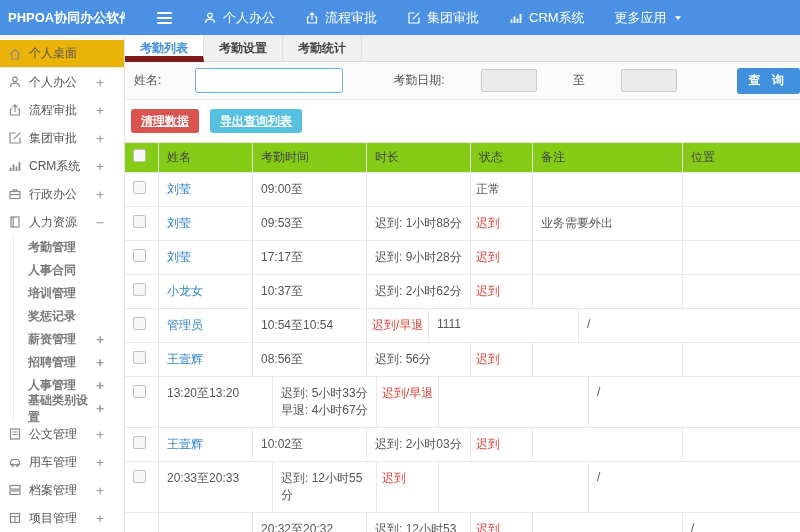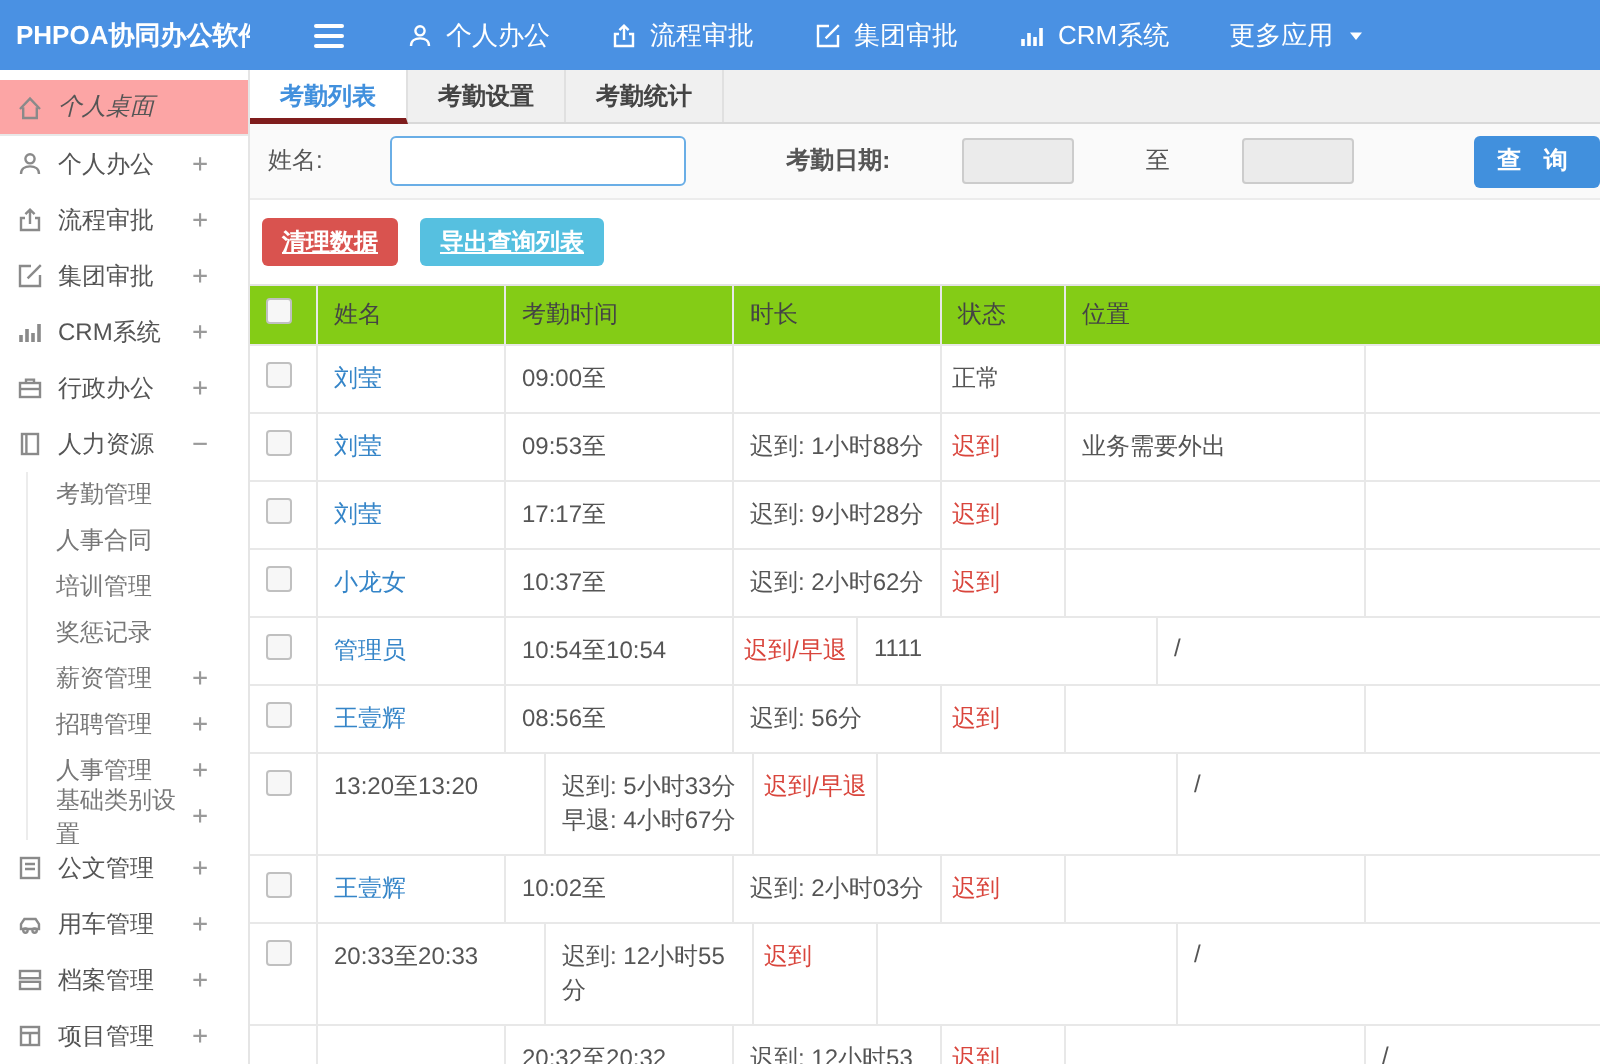--- a/index.html
+++ b/index.html
@@ -19,36 +19,36 @@
   .hamburger{margin:0 16px 0 32px;display:flex;flex-direction:column;gap:3px;cursor:pointer;}
   .hamburger i{display:block;width:15px;height:2px;background:#fff;border-radius:1px;}
   .topnav{display:flex;align-items:center;height:35px;}
   .nav-item{display:flex;align-items:center;gap:6px;padding:0 15px;height:35px;font-size:13px;cursor:pointer;}
   .nav-item svg{display:block;}
   
   .layout{display:flex;height:497px;}
   .sidebar{width:125px;border-right:1px solid var(--border);background:#fff;padding-top:5px;overflow:hidden;flex:none;}
   .side-item{height:28px;display:flex;align-items:center;gap:7px;padding:0 20px 0 8px;color:#555;cursor:pointer;}
   .side-item svg{color:#8a8a8a;flex:none;}
-  .side-item.active{background:#fca5a5;border-bottom:1px solid #e8e8e8;font-style:italic;}
+  .side-item.active{background:#eab308;border-bottom:1px solid #e8e8e8;}
   .toggle{margin-left:auto;color:#9a9a9a;font-size:13px;font-family:"DejaVu Sans Mono",monospace;cursor:pointer;}
   .submenu{margin-left:13px;border-left:1px solid #ececec;padding-left:14px;}
-  .sub-item{height:23px;display:flex;align-items:center;padding-right:20px;color:#777;cursor:pointer;}
+  .sub-item{height:23px;display:flex;align-items:center;padding-right:20px;color:#777;cursor:pointer;font-weight:bold;}
   
   .main{flex:1;display:flex;flex-direction:column;background:#fff;min-width:0;}
   .tabbar{height:27px;background:#f0f0f0;border-bottom:1px solid #d9d9d9;display:flex;flex:none;}
   .tab{padding:0 15px;line-height:26px;font-weight:bold;color:#444;border-right:1px solid #e0e0e0;cursor:pointer;}
-  .tab.active{background:#fff;color:var(--accent);border-bottom:3px solid #7f1d1d;margin-bottom:-1px;text-align:right;}
+  .tab.active{background:#fff;color:var(--accent);border-bottom:6px solid #7f1d1d;margin-bottom:-1px;text-align:right;}
   .filterbar{height:38px;background:#fafafa;border-bottom:1px solid #ececec;display:flex;align-items:center;padding-left:9px;flex:none;justify-content:space-between;}
   .filterbar label{color:#555;}
   .name-input{width:148px;height:25px;border:1px solid #6aaee6;border-radius:3px;margin-left:6px;outline:none;padding:0 6px;font:inherit;}
   .date-input{width:56px;height:23px;border:1px solid #ccc;border-radius:2px;background:#ebebeb;margin:0 8px;outline:none;padding:0 4px;font:inherit;}
   .to-label{color:#555;}
   .btn-search{margin-left:24px;height:26px;padding:0 12px;background:var(--accent);color:#fff;border:none;border-radius:3px;font:inherit;font-weight:bold;letter-spacing:4px;cursor:pointer;}
-  .filter-date-label{margin-left:22px;font-weight:bold;}
+  .filter-date-label{margin-left:22px;}
   .actionbar{padding:9px 0 9px 6px;display:flex;gap:11px;flex:none;}
   .btn{height:24px;border:none;border-radius:3px;color:#fff;font:inherit;font-weight:bold;padding:0 10px;cursor:pointer;text-decoration:underline;}
   .btn-danger{background:var(--danger);}
   .btn-info{background:var(--info);}
   
   .table{border-top:1px solid #e3e3e3;flex:1;overflow:hidden;}
   .tr{display:flex;}
   .td,.th{border-right:1px solid #e8e8e8;border-bottom:1px solid #e8e8e8;padding:8px;min-height:33px;}
   .thead .th{background:#84cc16;color:#444;padding:6px 8px;min-height:27px;}
   .col-check{width:34px;flex:none;}
@@ -261,20 +261,21 @@
       <button class="btn btn-info">导出查询列表</button>
     </div>
 
     <div class="table">
       <div class="thead tr" id="thead">
           <div class="th col-check"><span class="checkbox"></span></div>
           <div class="th col-name"><span>姓名</span></div>
           <div class="th col-time"><span>考勤时间</span></div>
           <div class="th col-dur"><span>时长</span></div>
           <div class="th col-status"><span>状态</span></div>
+          <div class="th col-remark"><span>备注</span></div>
           <div class="th col-loc"><span>位置</span></div>
         </div>
       <div id="tbody">
           <div class="tr">
             <div class="td col-check"><span class="checkbox"></span></div>
             <div class="td col-name"><a class="name-link">刘莹</a></div>
             <div class="td col-time">09:00至</div>
             <div class="td col-dur"></div>
             <div class="td col-status status-normal">正常</div>
             <div class="td col-remark"></div>

